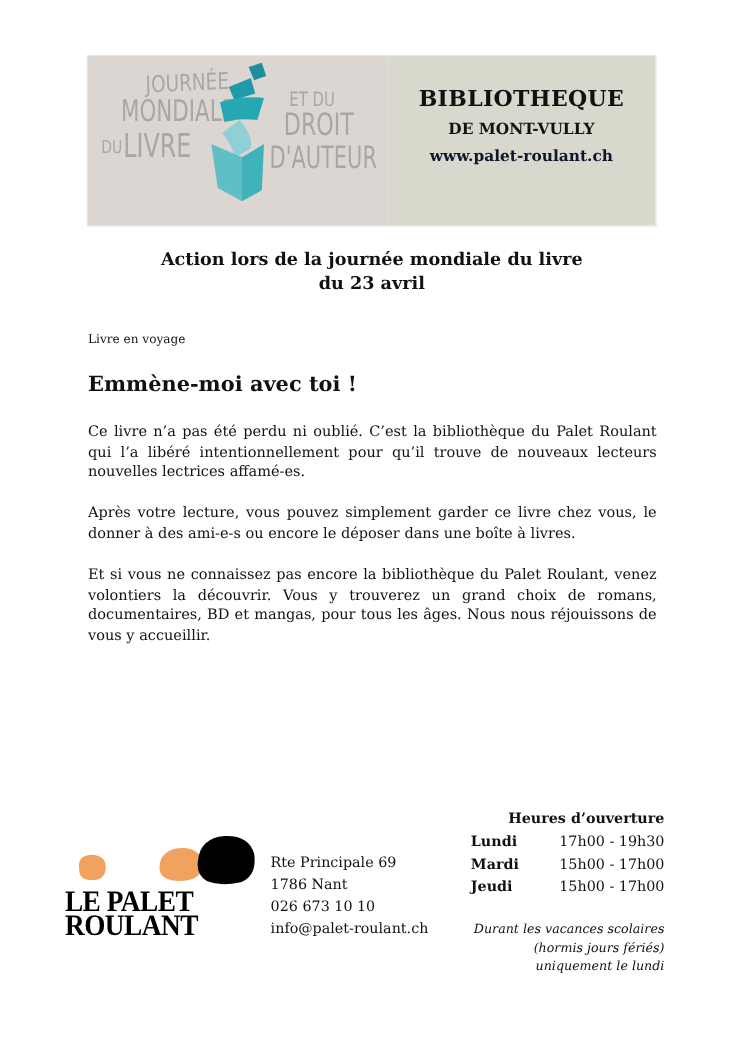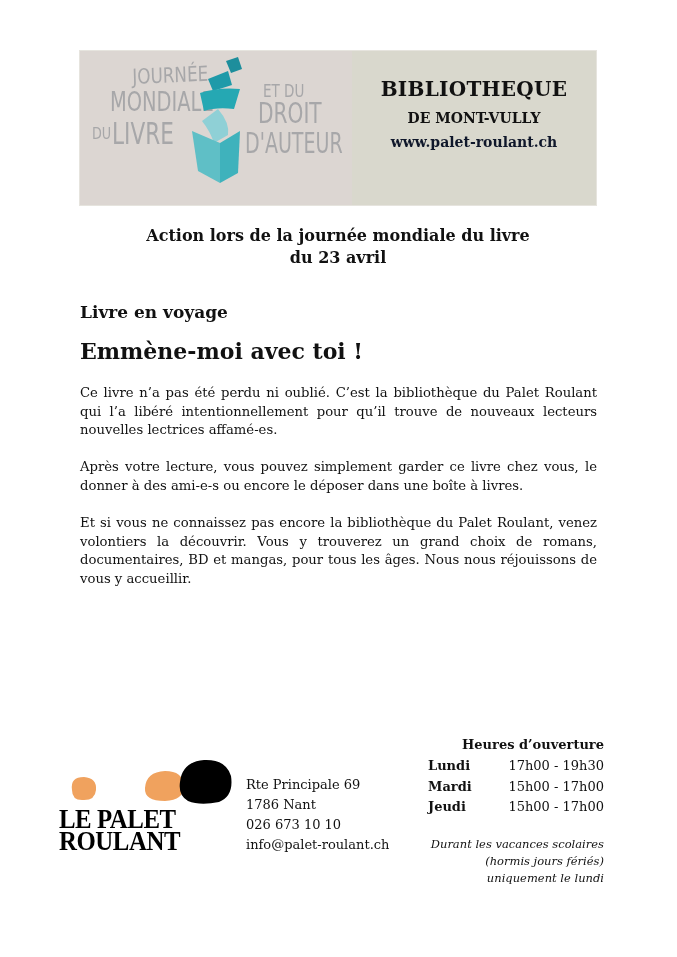--- a/index.html
+++ b/index.html
@@ -33,25 +33,25 @@
     .logo-word {
       position: absolute; font-family: "DejaVu Sans", sans-serif; color: #a7a7a9;
       letter-spacing: 0px; line-height: 1; transform-origin: left top;
     }
     .headline {
       position: absolute; left: 80px; width: 516px; top: 225px; text-align: center;
       font-family: "DejaVu Serif", serif; font-weight: bold; font-size: 16px; line-height: 22px;
     }
     .kicker {
       position: absolute; left: 80px; top: 302px;
-      font-family: "DejaVu Serif", serif; font-weight: bold; font-size: 17px; text-align: center;
+      font-family: "DejaVu Serif", serif; font-weight: normal; font-size: 11px; text-align: center;
     }
     .title {
       position: absolute; left: 80px; top: 340px;
-      font-family: "DejaVu Serif", serif; font-weight: bold; font-size: 22px; line-height: 1;
+      font-family: "DejaVu Serif", serif; font-weight: bold; font-size: 19px; line-height: 1;
     }
     .body-text {
       position: absolute; left: 80px; width: 517px; top: 384px;
       font-family: "DejaVu Serif", serif; font-size: 13.2px; line-height: 18.6px;
       text-align: justify;
     }
     .body-text p { margin: 0 0 18.6px 0; }
     .pebbles { position: absolute; left: 0; top: 0; }
     .brand {
       position: absolute; left: 59px; top: 808px; width: 178px;

